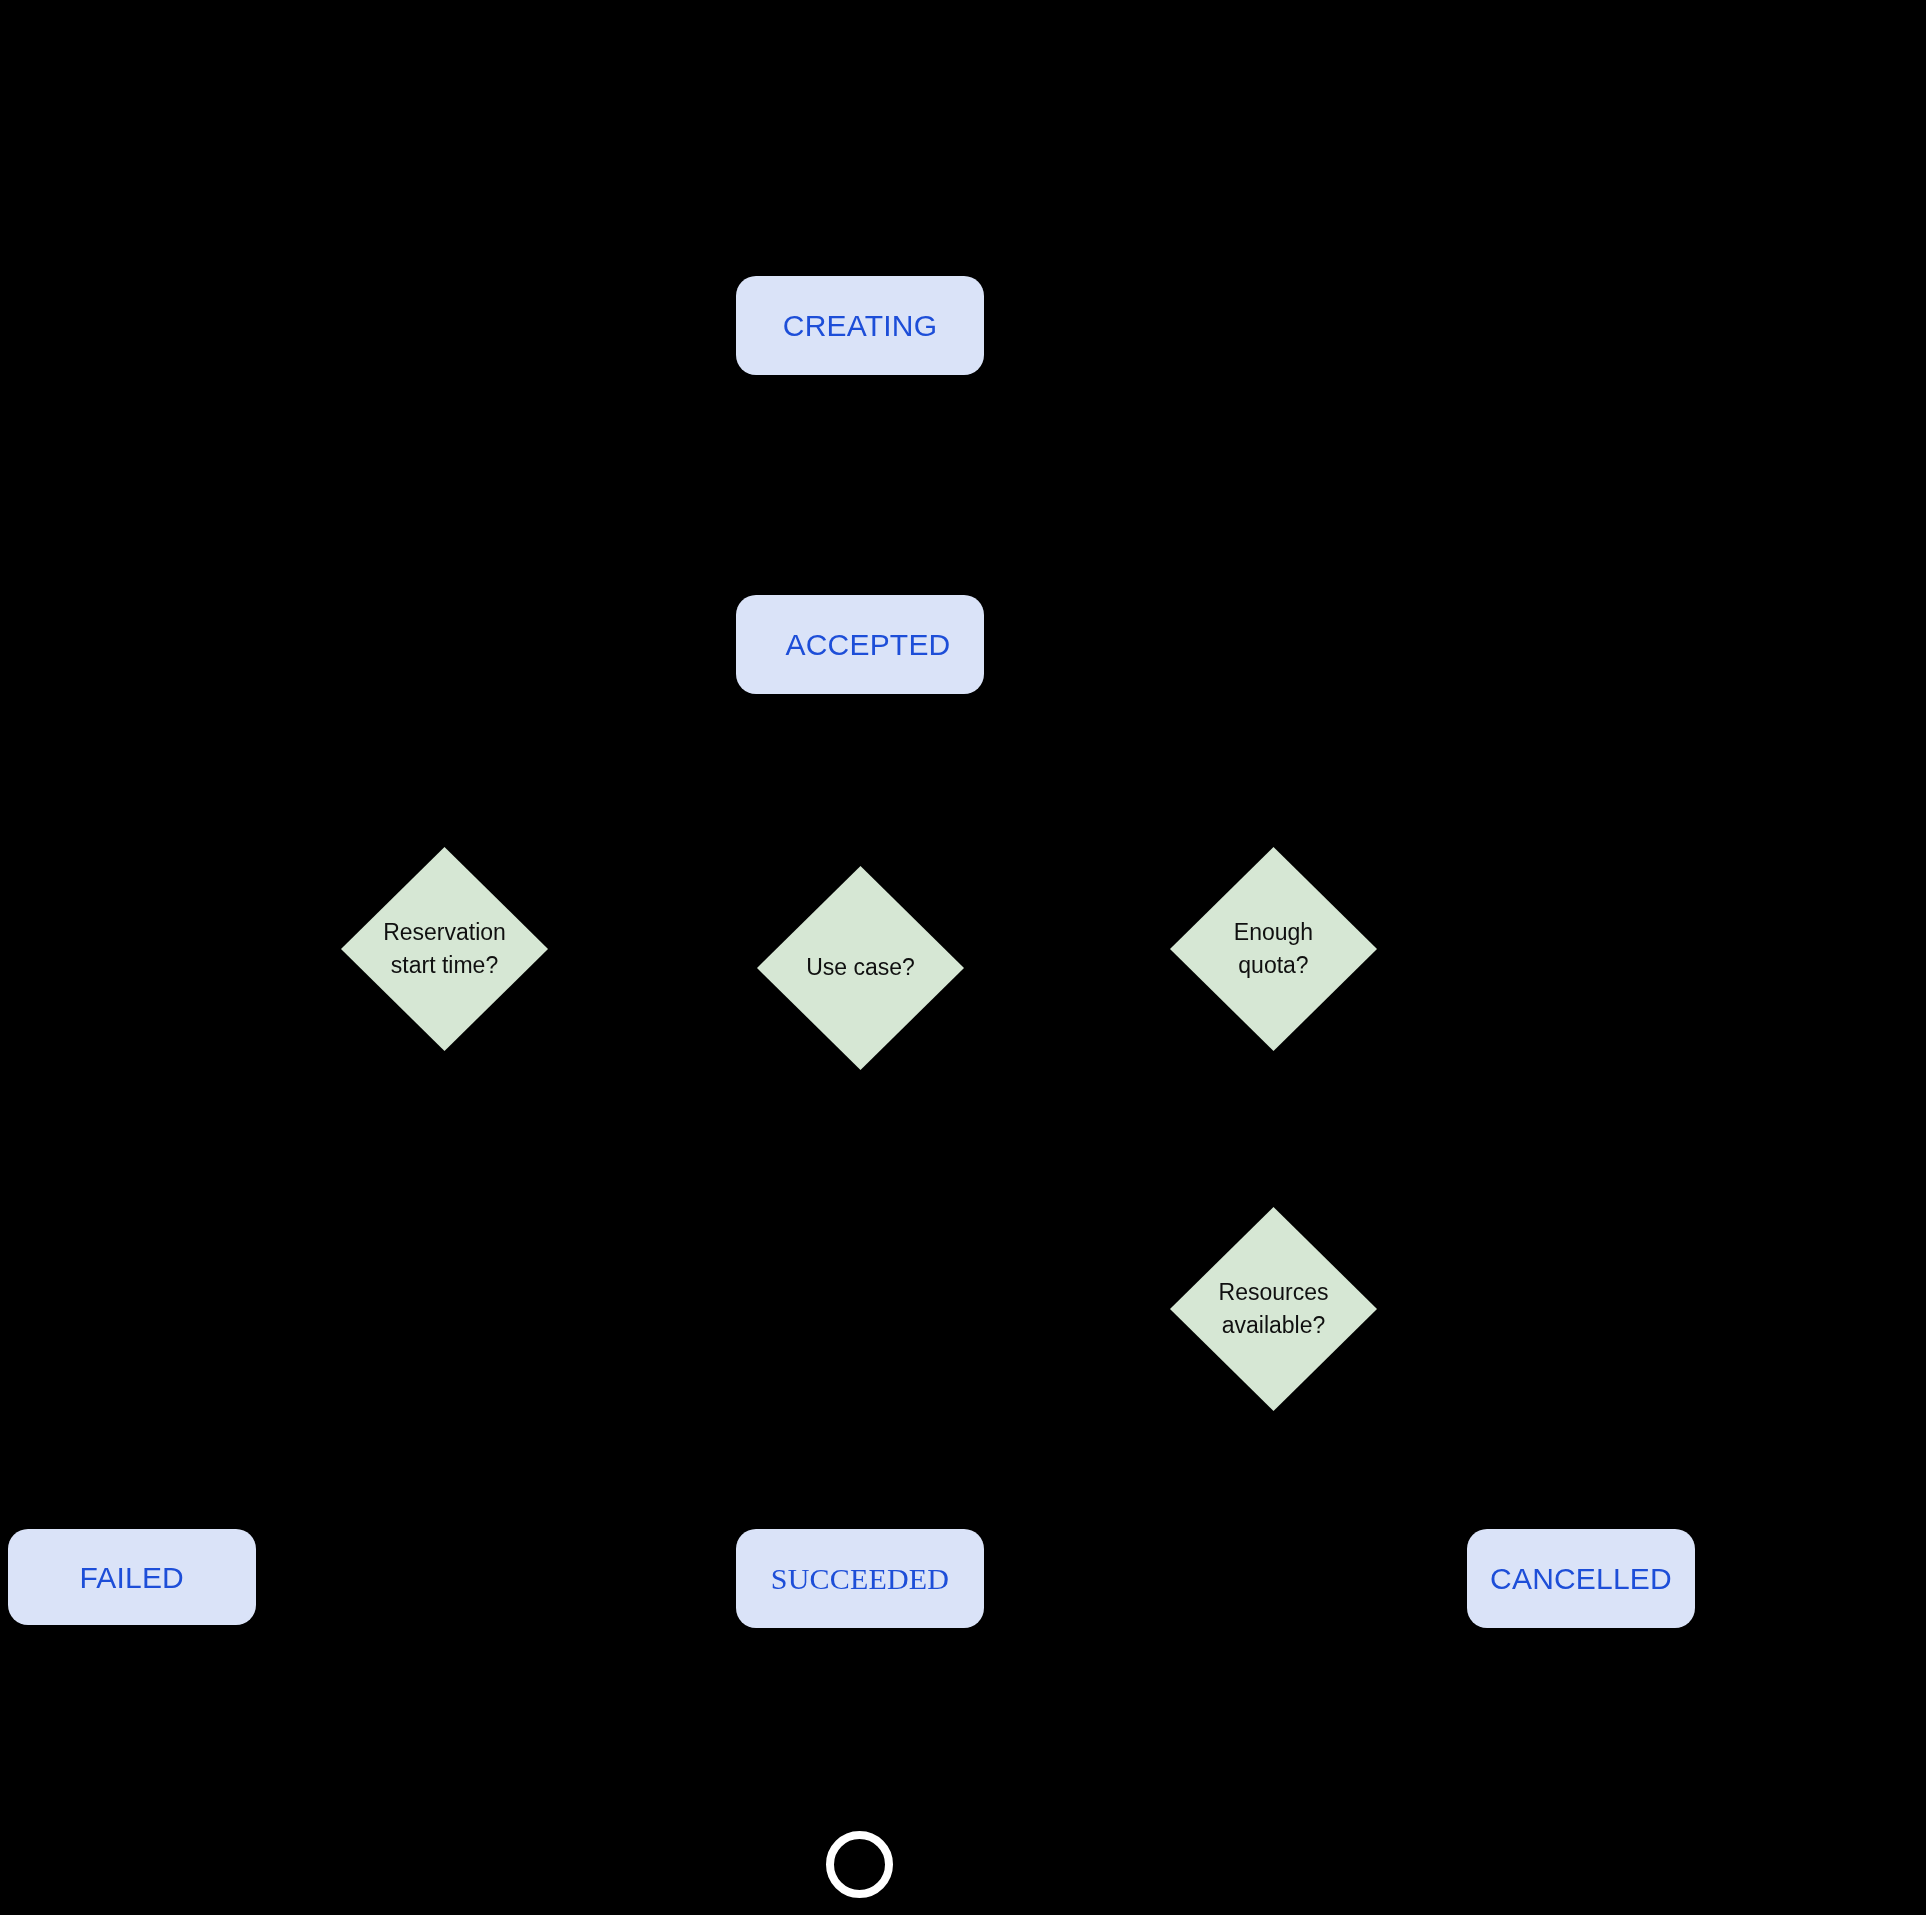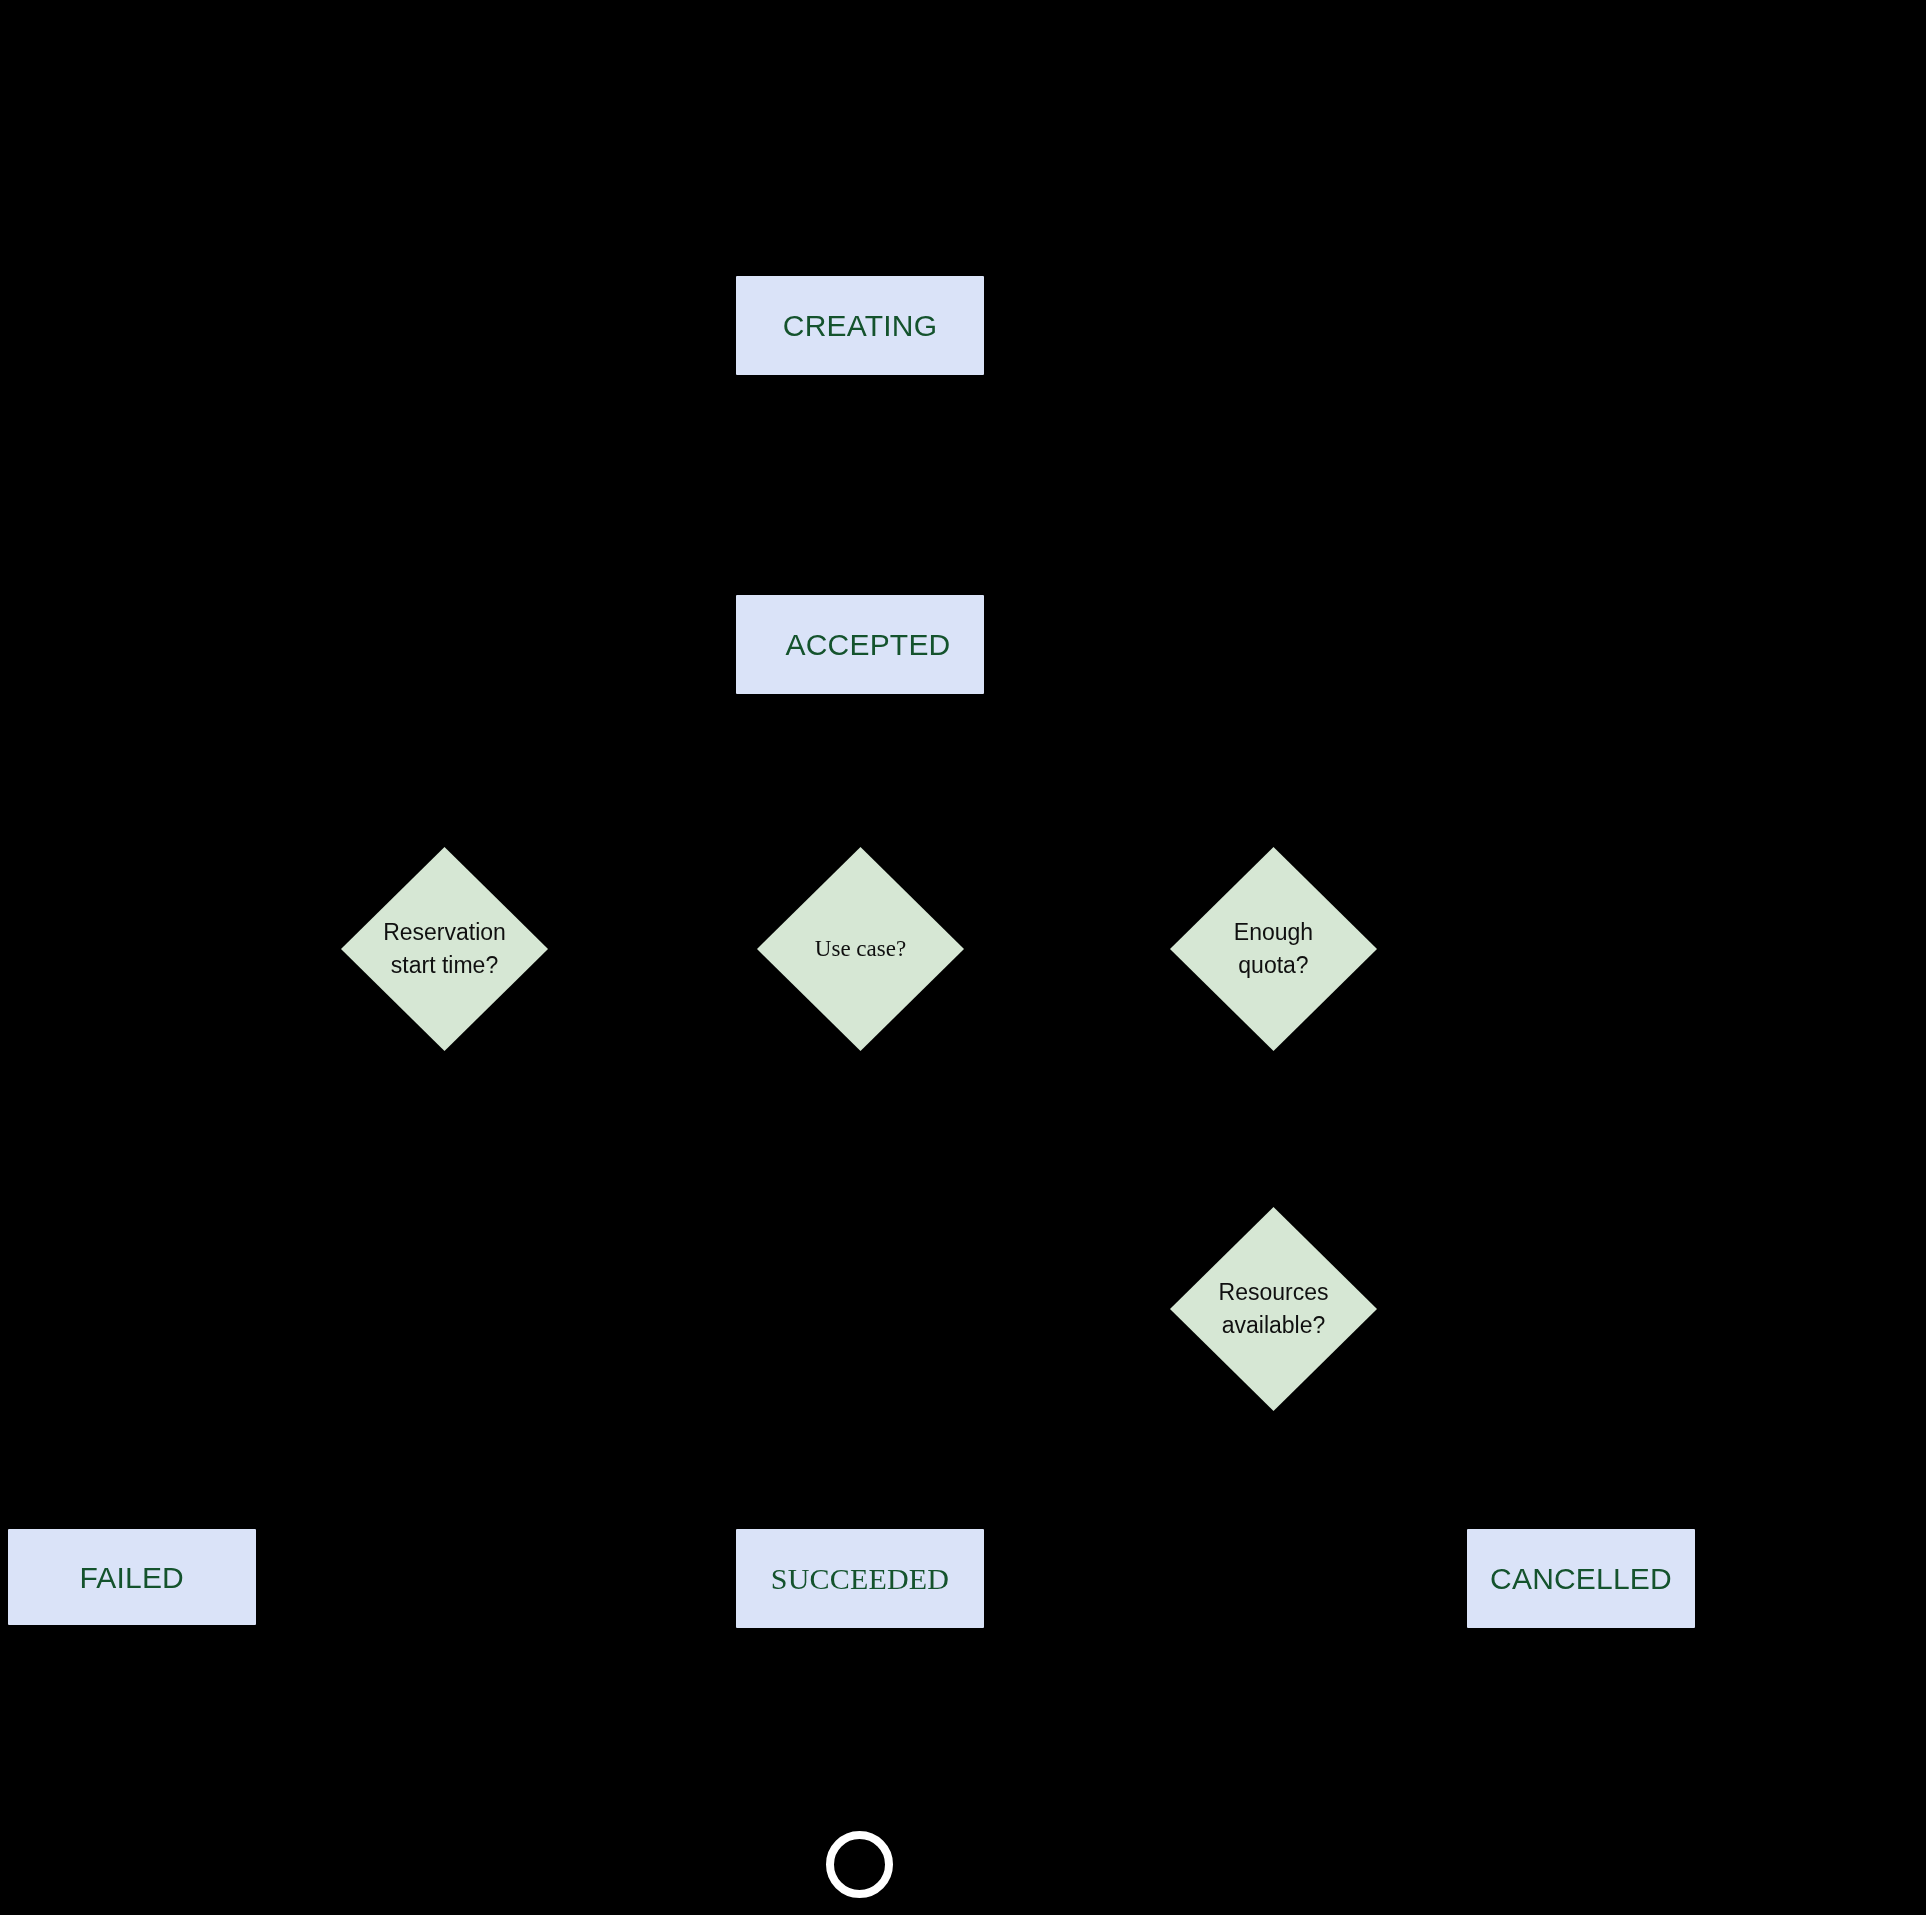--- a/index.html
+++ b/index.html
@@ -31,23 +31,23 @@
     pointer-events: none;
   }
 
   
   .state-box {
     position: absolute;
     box-sizing: border-box;
     display: flex;
     align-items: center;
     justify-content: center;
-    border-radius: 1px;
+    border-radius: 20px;
     background: #dae3f8;
-    color: #14532d;
+    color: #1d4ed8;
     font-size: 30px;
     letter-spacing: 0.2px;
     line-height: 1.1;
     text-align: center;
     user-select: none;
   }
 
   
   .decision {
     position: absolute;
@@ -116,21 +116,21 @@
   <div class="state-box" style="left:736px; top:595px; width:248px; height:99px;padding-left:16px;">
     <span>ACCEPTED</span>
   </div>
 
   <div class="decision" style="left:341px; top:847px; width:207px; height:204px;">
     <span class="diamond-shape"></span>
     <span class="decision-label">Reservation
 start time?</span>
   </div>
 
-  <div class="decision" style="left:757px; top:847px; width:207px; height:204px;font-family:Liberation Serif, serif;">
+  <div class="decision" style="left:757px; top:866px; width:207px; height:204px;">
     <span class="diamond-shape"></span>
     <span class="decision-label">Use case?</span>
   </div>
 
   <div class="decision" style="left:1170px; top:847px; width:207px; height:204px;">
     <span class="diamond-shape"></span>
     <span class="decision-label">Enough
 quota?</span>
   </div>
 

